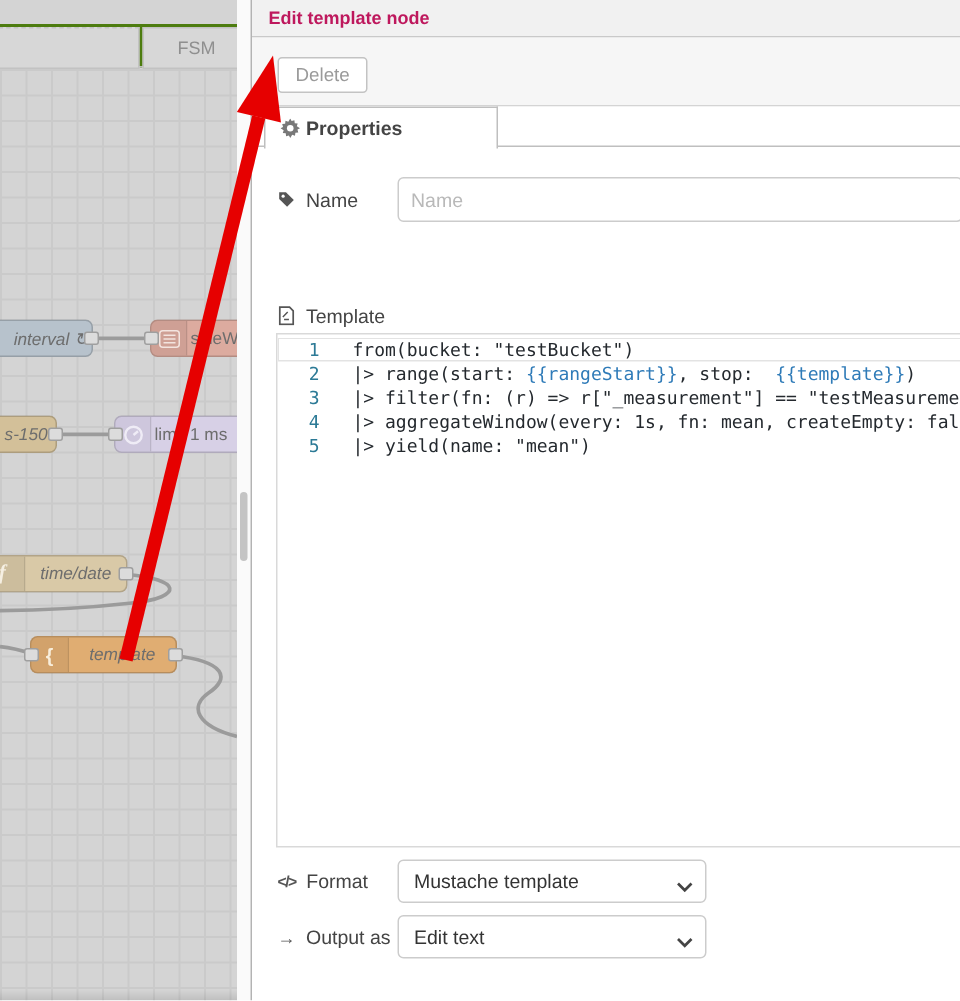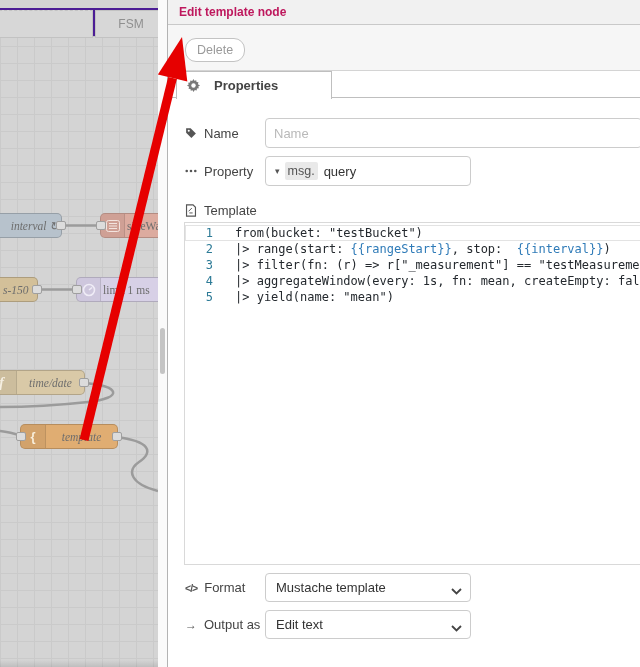--- a/index.html
+++ b/index.html
@@ -3,39 +3,39 @@
 <meta charset="utf-8">
 <style>
   * { margin:0; padding:0; box-sizing:border-box; }
   html,body { width:640px; height:667px; overflow:hidden; background:#fff;
               font-family:"Liberation Sans", sans-serif; }
   body { position:relative; }
 
   
   #workspace { position:absolute; left:0; top:0; width:158px; height:667px;
                overflow:hidden; background:#d4d4d4; }
-  .ws-tabbar { position:absolute; top:8px; left:0; right:0; height:29px;
-               background:#4c1d95; border-bottom:1px solid #bfbfbf; z-index:3; }
+  .ws-tabbar { position:absolute; top:16px; left:0; right:0; height:29px;
+               background:#4d7c0f; border-bottom:1px solid #bfbfbf; z-index:3; }
   .ws-tab { position:absolute; top:2px; height:28px; background:#d7d7d7;
             border:1px solid #c2c2c2; }
   .ws-tab1 { left:-6px; width:99px; border-top-style:dashed; }
   .ws-tab2 { left:95px; width:72px; display:flex; align-items:center;
              justify-content:center; color:#8f8f8f; font-size:12px; }
   .ws-grid { position:absolute; top:29px; left:0; right:0; bottom:0;
     background-image:linear-gradient(#cacaca 1px, transparent 1px),
                      linear-gradient(90deg,#cacaca 1px, transparent 1px);
     background-size:17px 17px; }
   .ws-bottom-shade { position:absolute; left:0; right:0; bottom:0; height:7px;
     background:linear-gradient(rgba(0,0,0,0), rgba(0,0,0,0.10)); }
   #wires { position:absolute; left:0; top:0; width:158px; height:667px; z-index:1; }
 
   .node { position:absolute; height:25px; border-radius:5px; z-index:2;
           border:1px solid rgba(0,0,0,0.18); display:flex; align-items:center;
           font-size:11.5px; color:#6d6d6d; }
-  .nlabel { white-space:nowrap; padding:0 2px;font-family:Liberation Serif, serif; }
+  .nlabel { white-space:nowrap; padding:0 2px; }
   .ital { font-style:italic; }
   .nicon { height:100%; flex:none; display:flex; align-items:center; justify-content:center;
            background:rgba(0,0,0,0.06); border-right:1px solid rgba(0,0,0,0.10);
            border-radius:4px 0 0 4px; }
   .port { position:absolute; width:10px; height:9px; background:#dcdcdc;
           border:1px solid #9f9f9f; border-radius:2px; top:50%; margin-top:-5px; }
   .pl { left:-5px; } .pr { right:-5px; }
 
   #n-interval { left:-26px; top:213px; width:88px; background:#b7c2cc;
                 justify-content:flex-end; }
@@ -60,27 +60,27 @@
 
   
   #dialog { position:absolute; left:167px; top:0; width:473px; height:667px;
             background:#fff; border-left:1px solid #b3b3b3; z-index:5; }
   .dlg-header { height:25px; background:#f1f1f1; border-bottom:1px solid #c9c9c9;
                 display:flex; align-items:center; padding-left:11px;
                 font-size:12px; font-weight:bold; color:#be185d; }
   .dlg-toolbar { height:46px; background:#f6f6f6; border-bottom:1px solid #d4d4d4;
                  position:relative; }
   .btn-delete { position:absolute; left:17px; top:13px; padding:4px 11px;
-                background:#fff; border:1px solid #c3c3c3; border-radius:11px;
+                background:#fff; border:1px solid #c3c3c3; border-radius:3px;
                 color:#9a9a9a; font-size:12.5px; font-family:inherit; cursor:pointer; }
   .dlg-tabs { position:relative; height:27px; background:#fff;
               border-bottom:1px solid #bfbfbf; }
   .tab-properties { position:absolute; left:8px; top:0; width:156px; height:28px;
                     background:#fff; border:1px solid #bfbfbf; border-bottom:none;
-                    z-index:2; display:flex; align-items:center; gap:14px;
+                    z-index:2; display:flex; align-items:center; gap:4px;
                     padding-left:10px; font-size:13px; font-weight:bold; color:#444; }
 
   .f-label { position:absolute; left:17px; display:inline-flex; align-items:center;
              gap:7px; font-size:13px; color:#444; height:30px; }
   .f-input { position:absolute; left:97px; right:-2px; height:30px;
              border:1px solid #ccc; border-radius:4px; padding:0 8px;
              font-size:13px; color:#333; font-family:inherit; background:#fff; }
   .f-input::placeholder { color:#b9b9b9; }
 
   .row-name  { position:absolute; top:118px; left:0; right:0; height:28px; }
@@ -220,37 +220,20 @@
         <svg width="12" height="12" viewBox="0 0 16 16">
           <path d="M1.5 1.5h6l7 7-6 6-7-7z" fill="#555"></path>
           <circle cx="5" cy="5" r="1.4" fill="#fff"></circle>
         </svg>
       </span>
       <span>Name</span>
     </span>
     <input class="f-input" type="text" placeholder="Name" style="">
   </div>
 
-  <div class="row-prop">
-    <span class="f-label">
-      <span style="display:flex;">
-        <svg width="12" height="4" viewBox="0 0 14 4">
-          <circle cx="2" cy="2" r="1.5" fill="#555"></circle>
-            <circle cx="7" cy="2" r="1.5" fill="#555"></circle>
-            <circle cx="12" cy="2" r="1.5" fill="#555"></circle>
-        </svg>
-      </span>
-      <span>Property</span>
-    </span>
-    <div class="typedinput">
-      <span class="ti-caret">▾</span>
-      <span class="ti-chip">msg.</span>
-      <span class="ti-value">query</span>
-    </div>
-  </div>
 
   <div class="row-tlbl">
     <span class="f-label" style="height:22px;">
       <span style="display:flex;">
         <svg width="12" height="13" viewBox="0 0 14 16">
           <path d="M1.5 1h8l3 3v11h-11z" fill="none" stroke="#555" stroke-width="1.4"></path>
           <path d="M4 9l4-4M5 11h4" stroke="#555" stroke-width="1.2"></path>
         </svg>
       </span>
       <span>Template</span>
@@ -258,21 +241,21 @@
   </div>
 
   <div id="editor">
     <div>
         <div class="ed-line active">
           <span class="ed-num">1</span>
           <span class="ed-code"><span>from(bucket: "testBucket")</span></span>
         </div>
         <div class="ed-line">
           <span class="ed-num">2</span>
-          <span class="ed-code"><span>|&gt; range(start: </span><span class="mustache">{{rangeStart}}</span><span>, stop:  </span><span class="mustache">{{interval}}</span><span>)</span></span>
+          <span class="ed-code"><span>|&gt; range(start: </span><span class="mustache">{{rangeStart}}</span><span>, stop:  </span><span class="mustache">{{template}}</span><span>)</span></span>
         </div>
         <div class="ed-line">
           <span class="ed-num">3</span>
           <span class="ed-code"><span>|&gt; filter(fn: (r) =&gt; r["_measurement"] == "testMeasurement")</span></span>
         </div>
         <div class="ed-line">
           <span class="ed-num">4</span>
           <span class="ed-code"><span>|&gt; aggregateWindow(every: 1s, fn: mean, createEmpty: false)</span></span>
         </div>
         <div class="ed-line">

